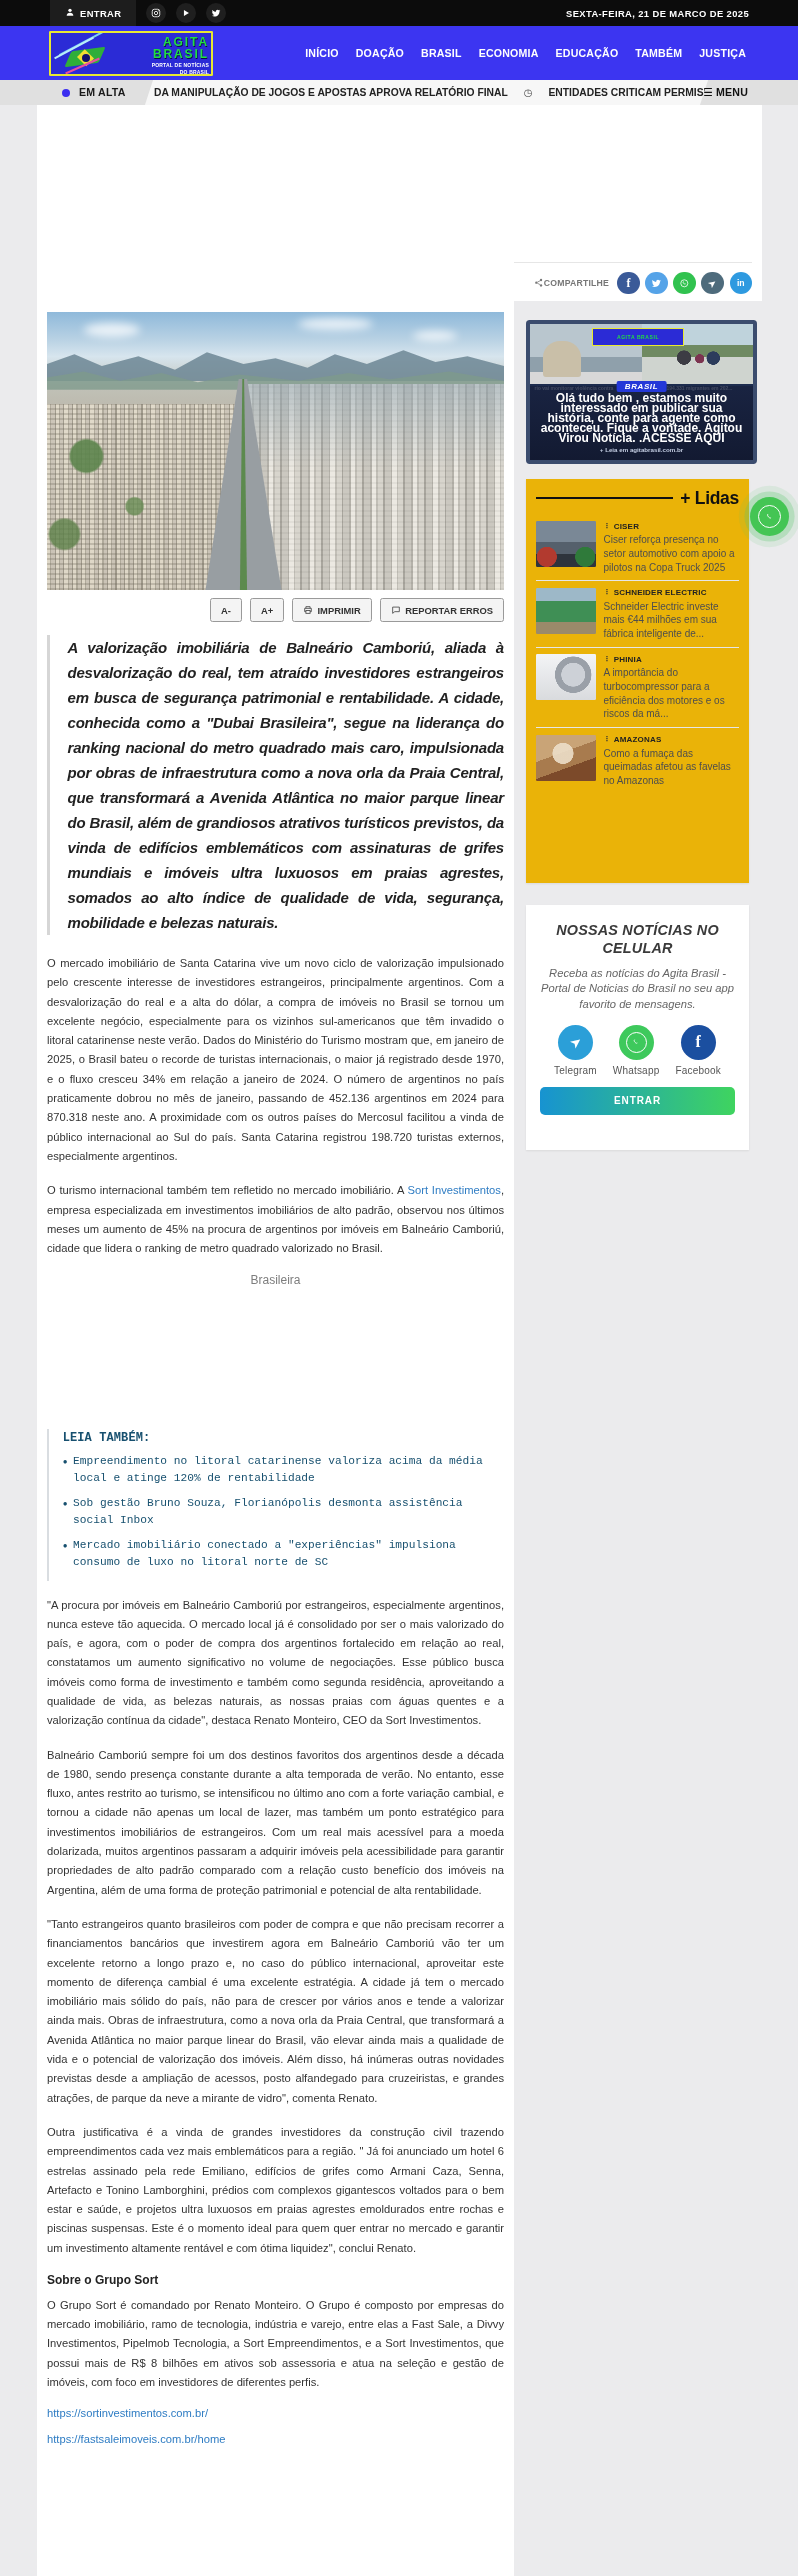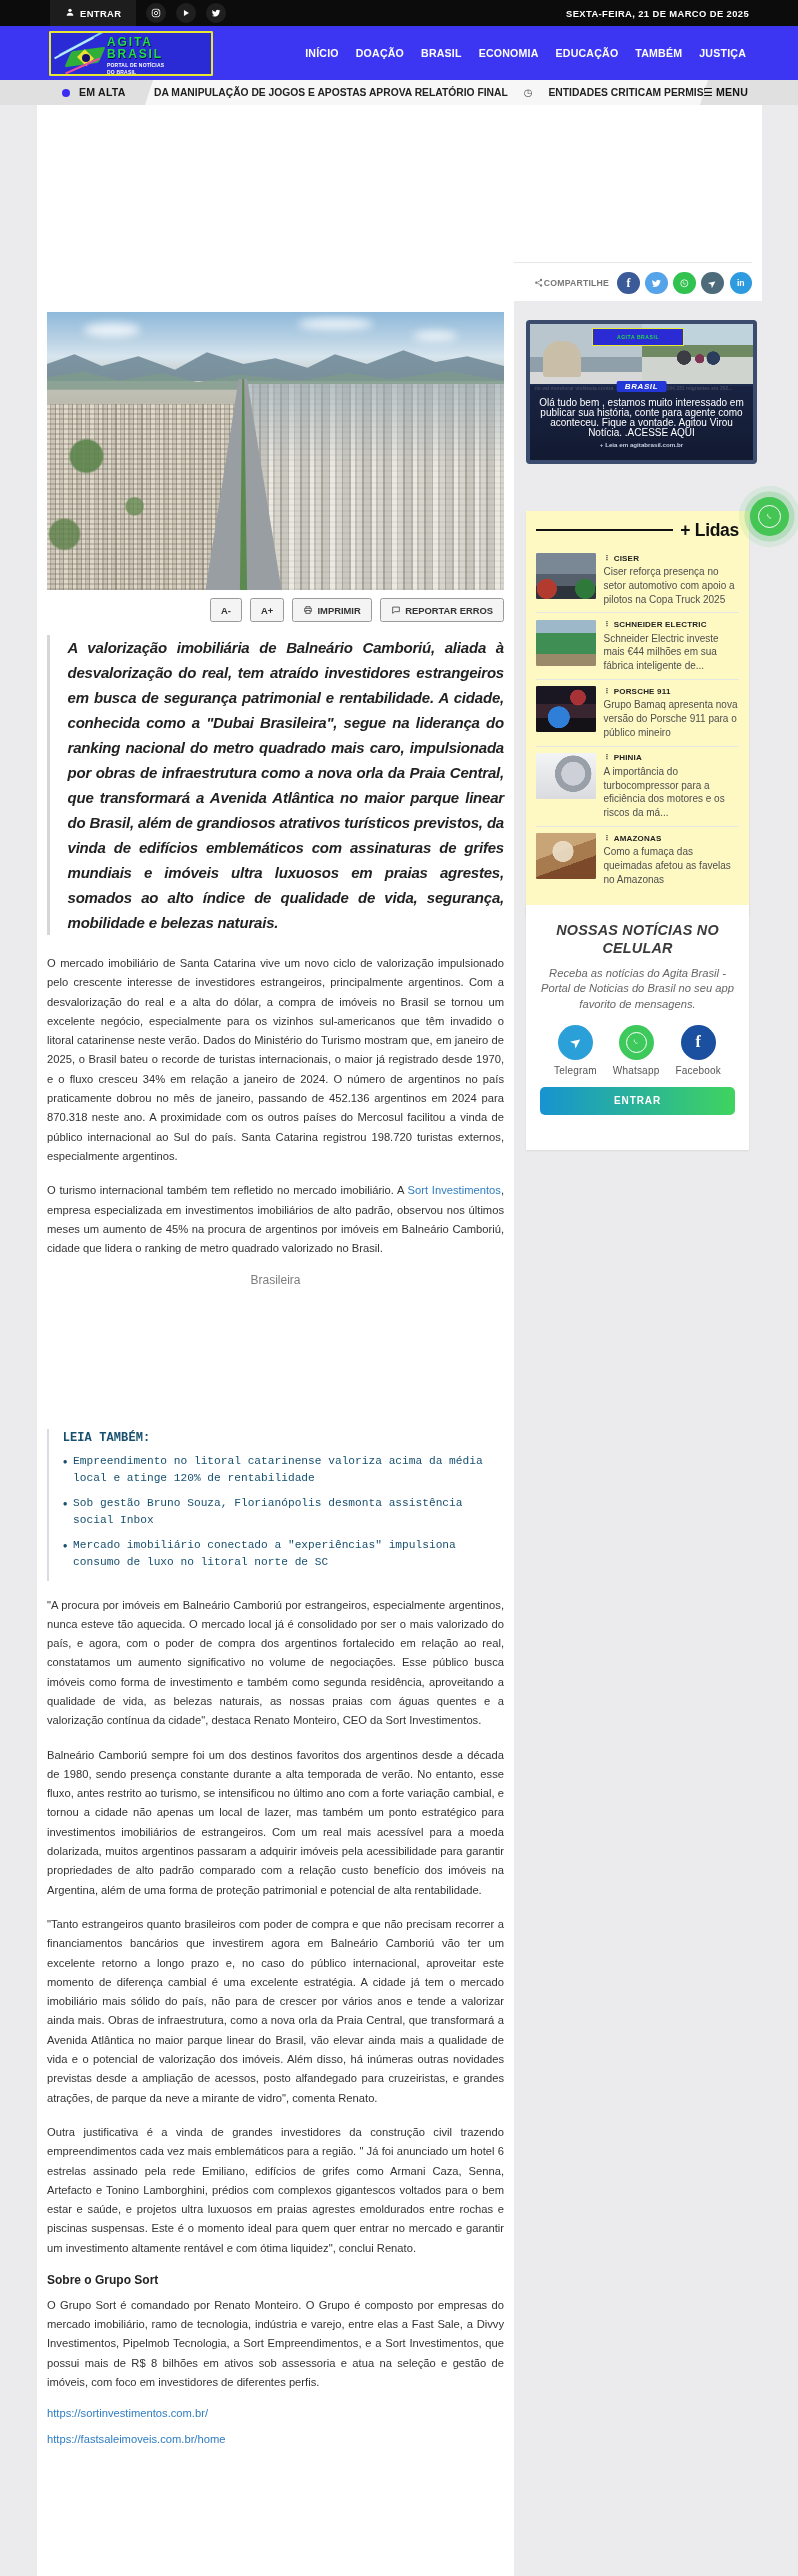--- a/index.html
+++ b/index.html
@@ -25,21 +25,21 @@
             border:2.5px solid #e8e832;border-radius:1.2px;overflow:hidden;cursor:pointer;}
   .logo-streak{position:absolute;background:#7fd4f0;height:1.9px;width:56px;transform:rotate(-28deg);}
   .logo-flag{position:absolute;left:17.5px;top:16px;width:32px;height:16px;background:#2fae3a;
              transform:skewX(-30deg) rotate(-8deg);border-radius:1.9px;}
   .logo-diamond{position:absolute;left:27.5px;top:19px;width:12.5px;height:11.2px;background:#f0e030;
                 transform:rotate(45deg);}
   .logo-globe{position:absolute;left:31px;top:20.6px;width:8px;height:8px;background:#12126b;
               border-radius:50%;}
   .logo-pink{position:absolute;left:12.5px;top:32px;width:37px;height:1.9px;background:#e84fa0;
              transform:rotate(-24deg);}
-  .logo-texts{position:absolute;left:56px;top:2.5px;width:94px;text-align:left;}
+  .logo-texts{position:absolute;left:64px;top:2.5px;width:94px;text-align:right;}
   .logo-title{color:#21dd44;font-size:12px;font-weight:bold;letter-spacing:1.9px;line-height:12.5px;
               text-shadow:0.6px 0.6px 0 #0a0a46;}
   .logo-tag{color:#fff;font-size:5px;font-weight:bold;letter-spacing:0.2px;line-height:6.2px;margin-top:1.2px;}
   .mainnav{position:absolute;right:53px;top:0;height:54px;display:flex;align-items:center;gap:17px;}
   .mainnav span{color:#fff;font-weight:bold;font-size:10.6px;letter-spacing:0.2px;cursor:pointer;}
 
   
   .ticker{position:absolute;left:0;top:80px;width:799px;height:25px;background:#e0e0e0;
           border-bottom:0.6px solid #cdcdcd;}
   .ticker-dot{position:absolute;left:62px;top:8.7px;width:8px;height:8px;border-radius:50%;
@@ -170,25 +170,25 @@
   .ad-cap{position:absolute;top:61px;font-size:5px;font-weight:bold;color:#d8dde4;width:48%;
           white-space:nowrap;overflow:hidden;}
   .ad-cap-l{left:2%;}
   .ad-cap-r{left:52%;}
   .ad-badge{position:absolute;left:50%;top:57px;transform:translateX(-50%);background:#2438d8;
         color:#fff;font-weight:bold;font-style:italic;font-size:8px;padding:1.2px 8.7px;
         border-radius:1.9px;z-index:4;letter-spacing:0.6px;}
   .ad-overlay{position:absolute;left:0;bottom:0;width:100%;height:74px;
         background:linear-gradient(180deg,rgba(24,33,62,.78),rgba(18,25,48,.95));
         display:flex;flex-direction:column;justify-content:center;padding:2.5px 6.2px;box-sizing:border-box;}
-  .ad-msg{color:#fff;font-size:10px;line-height:10px;font-weight:normal;text-align:center;}
+  .ad-msg{color:#fff;font-size:12px;line-height:10px;font-weight:bold;text-align:center;}
   .ad-foot{color:#c3cde2;font-size:6.2px;font-weight:bold;text-align:center;margin-top:3.1px;}
 
-  .lidas-card{position:absolute;left:526px;top:374px;width:223px;height:404px;background:#fef9c3;
-              box-shadow:0 0.6px 1.9px rgba(0,0,0,.08);padding:8.7px 10px;box-sizing:border-box;margin-top:32px;}
+  .lidas-card{position:absolute;left:526px;top:374px;width:223px;height:404px;background:#eab308;
+              box-shadow:0 0.6px 1.9px rgba(0,0,0,.08);padding:8.7px 10px;box-sizing:border-box;}
   .lidas-head{display:flex;align-items:center;gap:7.5px;margin-bottom:6.2px;}
   .lidas-line{flex:1;height:1.9px;background:#111;}
   .lidas-title{font-size:17.5px;font-weight:bold;color:#111;letter-spacing:-0.3px;}
   .lidas-item{display:flex;gap:7.5px;padding:6.2px 0;border-bottom:0.6px solid #e6e6e6;cursor:pointer;}
   .lidas-item:last-child{border-bottom:none;}
   .lidas-thumb{width:60px;height:46px;border-radius:1.2px;flex-shrink:0;}
   .th-ciser{background:
       radial-gradient(circle at 18% 78%,#b23a2f 0 16%,transparent 17%),
       radial-gradient(circle at 82% 78%,#2f7a3a 0 16%,transparent 17%),
       linear-gradient(180deg,#7a8896 0 45%,#55606c 45% 72%,#2e343c 72%);}
@@ -474,30 +474,20 @@
         <div class="lidas-thumb th-schneider"></div>
         <div class="lidas-txt">
           <div class="lidas-tag">
               <span class="tagicon">⋮</span>
               <span>SCHNEIDER ELECTRIC</span>
             </div>
           <div class="lidas-text">Schneider Electric investe mais €44 milhões em sua fábrica inteligente de...</div>
         </div>
       </div>
       <div class="lidas-item">
-        <div class="lidas-thumb th-porsche"></div>
-        <div class="lidas-txt">
-          <div class="lidas-tag">
-              <span class="tagicon">⋮</span>
-              <span>PORSCHE 911</span>
-            </div>
-          <div class="lidas-text">Grupo Bamaq apresenta nova versão do Porsche 911 para o público mineiro</div>
-        </div>
-      </div>
-      <div class="lidas-item">
         <div class="lidas-thumb th-phinia"></div>
         <div class="lidas-txt">
           <div class="lidas-tag">
               <span class="tagicon">⋮</span>
               <span>PHINIA</span>
             </div>
           <div class="lidas-text">A importância do turbocompressor para a eficiência dos motores e os riscos da má...</div>
         </div>
       </div>
       <div class="lidas-item">

